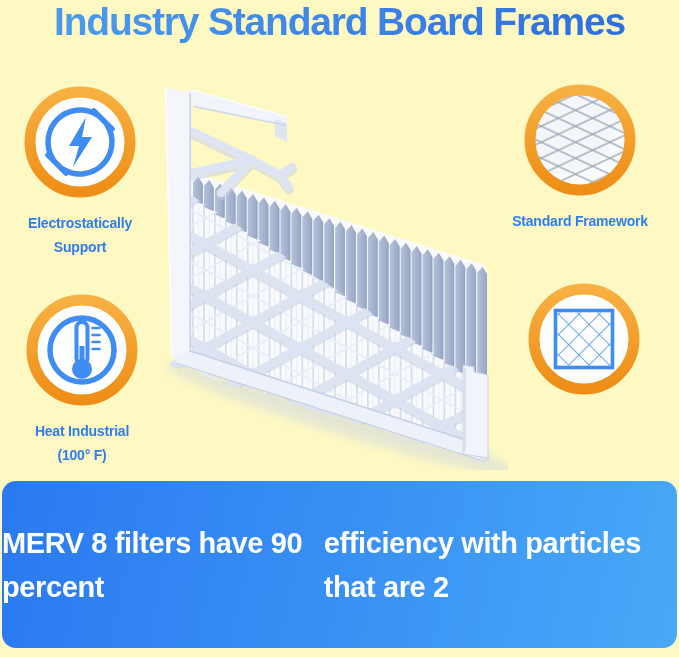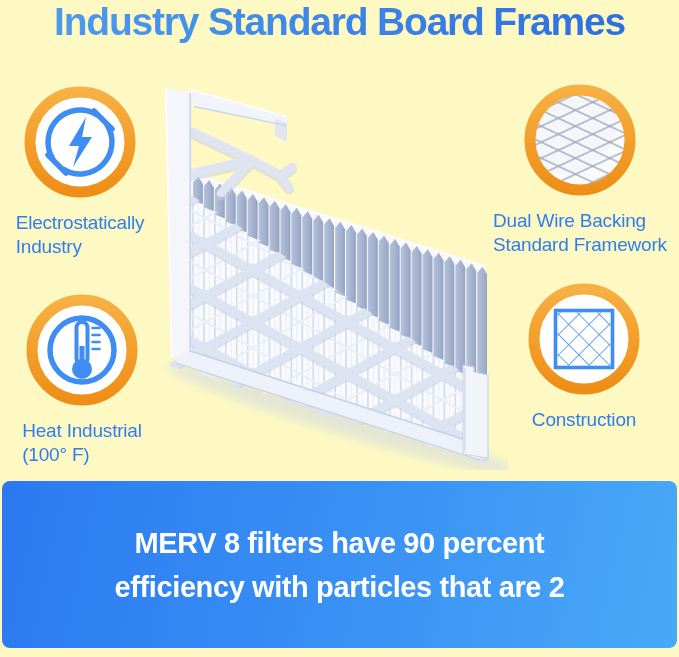--- a/index.html
+++ b/index.html
@@ -13,29 +13,29 @@
     -webkit-background-clip:text;background-clip:text;
     color:transparent;-webkit-text-fill-color:transparent;
   }
 
   .feature{position:absolute;width:176px;display:flex;flex-direction:column;align-items:center;}
   .f-tl{left:-8px;top:86px;}
   .f-tr{left:492px;top:84px;}
   .f-bl{left:-6px;top:294px;}
   .f-br{left:496px;top:283px;}
   .icon{width:112px;height:112px;display:block;}
-  .caption{margin-top:13px;text-align:left;color:var(--label-blue);
-    font-size:19px;font-weight:400;line-height:24px;letter-spacing:-0.2px;}
+  .caption{margin-top:13px;text-align:center;color:var(--label-blue);
+    font-size:14px;font-weight:700;line-height:24px;letter-spacing:-0.2px;}
 
   .filter-wrap{position:absolute;left:158px;top:62px;width:350px;height:408px;}
 
   .banner{
-    position:absolute;left:2px;right:2px;top:481px;height:167px;border-radius:8px;
+    position:absolute;left:2px;right:2px;top:481px;height:167px;border-radius:14px;
     background:linear-gradient(102deg,var(--banner-grad-start) 0%,#3a92f4 55%,var(--banner-grad-end) 100%);
-    display:flex;flex-direction:column;justify-content:center;align-items:center;
+    display:flex;justify-content:center;align-items:center;
     color:var(--banner-text);font-weight:700;font-size:29px;line-height:44px;letter-spacing:-0.4px;
   }
 
   .ogA{stop-color:var(--ring-orange-light);}
   .ogB{stop-color:var(--ring-orange-dark);}
   .bl{stroke:var(--icon-blue);}
   .blf{fill:var(--icon-blue);}
 </style>
 </head>
 <body>
@@ -55,21 +55,21 @@
       <circle cx="56" cy="56" r="45" fill="#ffffff"></circle>
       <circle cx="56" cy="56" r="50" fill="none" stroke="url(#og1)" stroke-width="11"></circle>
       <path class="bl" d="M83.4,39.5 A32,32 0 0 1 39.5,83.4" fill="none" stroke-width="5.5" stroke-linecap="round"></path>
       <path class="bl" d="M28.6,72.5 A32,32 0 0 1 72.5,28.6" fill="none" stroke-width="5.5" stroke-linecap="round"></path>
       <line class="bl" x1="70" y1="25" x2="88" y2="43" stroke-width="5.5" stroke-linecap="round"></line>
       <line class="bl" x1="24" y1="69" x2="42" y2="87" stroke-width="5.5" stroke-linecap="round"></line>
       <path class="blf" d="M62,31 L45,60 L55,60 L49,81 L68,51 L58,51 Z"></path>
     </svg>
     <div class="caption">
       <div>Electrostatically</div>
-      <div>Industry</div>
+      <div>Support</div>
     </div>
   </div>
 
   <div class="feature f-tr">
     <svg class="icon" viewBox="0 0 112 112">
       <defs>
         <linearGradient id="og2" x1="0" y1="0" x2="0" y2="1">
           <stop class="ogA" offset="0"></stop>
             <stop class="ogB" offset="1"></stop>
         </linearGradient>
@@ -85,21 +85,20 @@
       </defs>
       <circle cx="56" cy="56" r="45" fill="#fafbfd"></circle>
       <g clip-path="url(#c2)">
         <circle cx="40" cy="38" r="52" fill="#eef1f6" opacity="0.5"></circle>
         <rect x="0" y="0" width="112" height="112" fill="url(#m1a)"></rect>
         <rect x="0" y="0" width="112" height="112" fill="url(#m1b)"></rect>
       </g>
       <circle cx="56" cy="56" r="50" fill="none" stroke="url(#og2)" stroke-width="11"></circle>
     </svg>
     <div class="caption">
-      <div>Dual Wire Backing</div>
       <div>Standard Framework</div>
     </div>
   </div>
 
   <div class="feature f-bl">
     <svg class="icon" viewBox="0 0 112 112">
       <defs>
         <linearGradient id="og3" x1="0" y1="0" x2="0" y2="1">
           <stop class="ogA" offset="0"></stop>
             <stop class="ogB" offset="1"></stop>
@@ -141,21 +140,20 @@
       </defs>
       <circle cx="56" cy="56" r="45" fill="#ffffff"></circle>
       <circle cx="56" cy="56" r="50" fill="none" stroke="url(#og4)" stroke-width="11"></circle>
       <rect class="bl" x="27.5" y="27.5" width="57" height="57" fill="#ffffff" stroke-width="3.6"></rect>
       <g clip-path="url(#c4)">
         <rect x="27" y="27" width="58" height="58" fill="url(#p4a)"></rect>
         <rect x="27" y="27" width="58" height="58" fill="url(#p4b)"></rect>
       </g>
     </svg>
     <div class="caption">
-      <div>Construction</div>
     </div>
   </div>
 
   <div class="filter-wrap">
     <svg width="350" height="408" viewBox="0 0 350 408">
       <defs>
         <linearGradient id="capGrad" x1="0" y1="0" x2="1" y2="0">
           <stop offset="0" stop-color="#b6c2da"></stop>
             <stop offset="1" stop-color="#97a6c5"></stop>
         </linearGradient>

